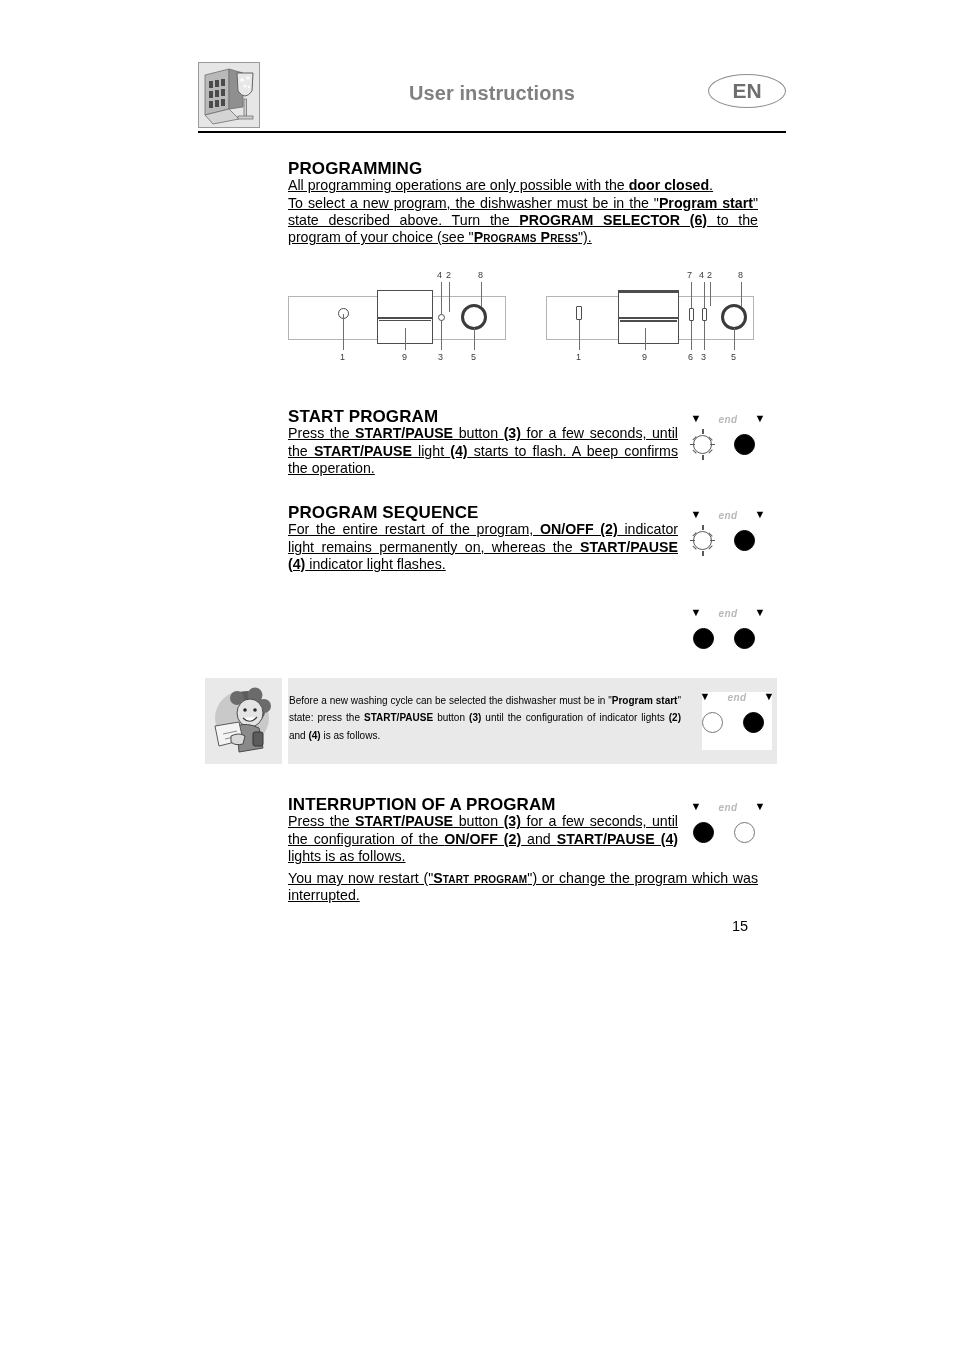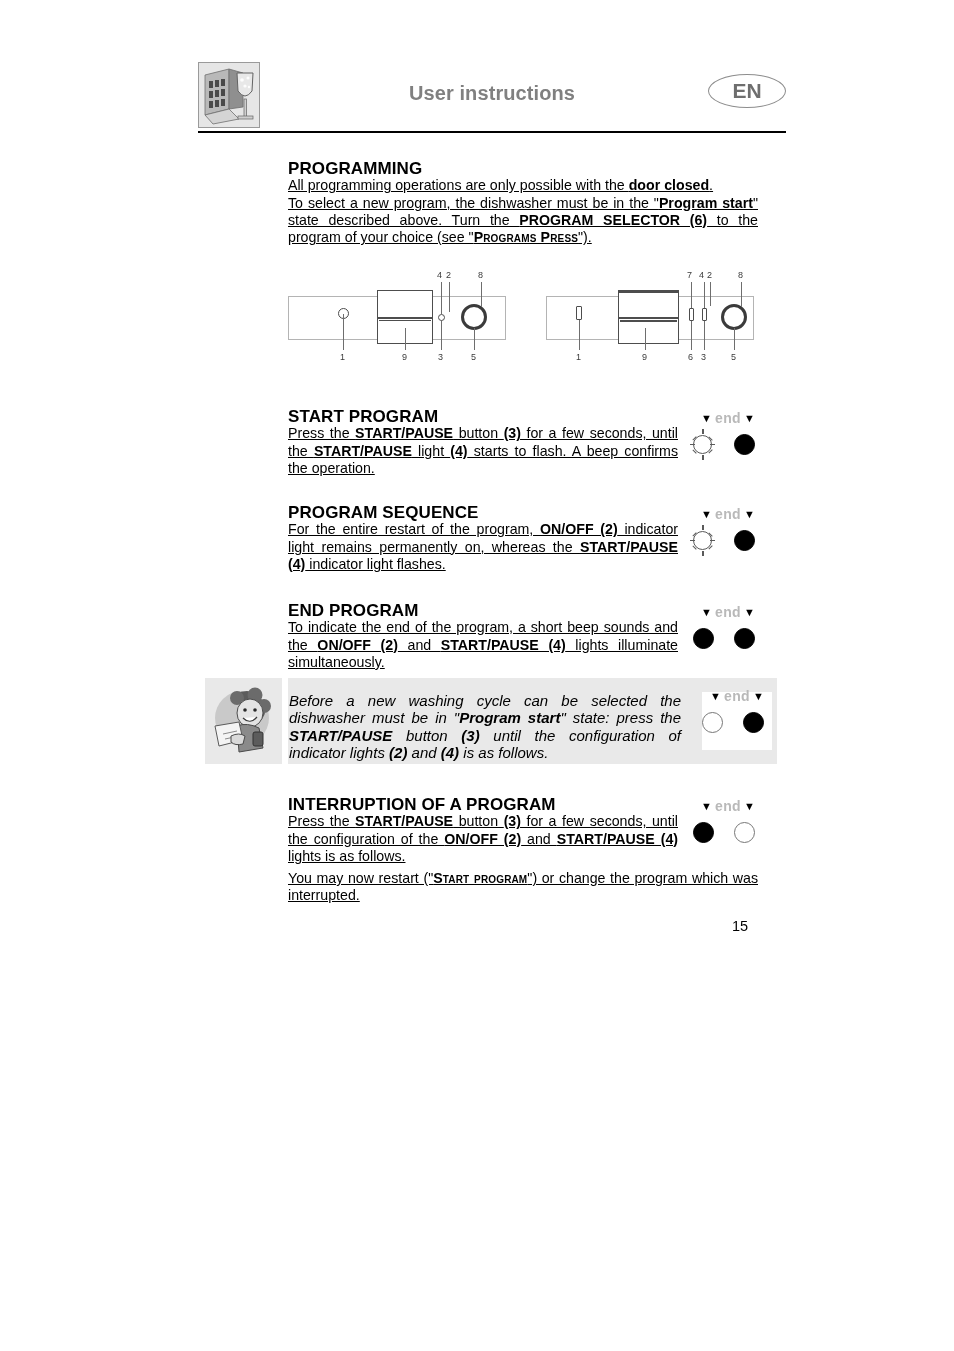--- a/index.html
+++ b/index.html
@@ -173,25 +173,26 @@
     font-size: 11px;
     line-height: 13px;
     white-space: nowrap;
   }
   .endlabel .tri {
     font-size: 11px;
     color: #000;
     vertical-align: 1px;
   }
   .endlabel .endtxt {
-    font-size: 14px;
+    font-size: 10px;
+    font-style: italic;
     font-weight: bold;
     color: #b9b9b9;
     letter-spacing: 0.4px;
-    margin: 0 3px;
+    margin: 0 17px;
   }
   .led {
     position: absolute;
     top: 22px;
     width: 21px;
     height: 21px;
     border-radius: 50%;
     box-sizing: border-box;
   }
   .led-left  { left: 7px; }
@@ -232,23 +233,22 @@
     top: 0;
     width: 489px;
     height: 86px;
     background: #e9e9e9;
   }
   .note-text {
     position: absolute;
     left: 84px;
     top: 14px;
     width: 392px;
-    font-size: 15px;
+    font-size: 10px;
     line-height: 17.3px;
-    font-style: italic;
     text-align: justify;
   }
   .note-leds-bg {
     position: absolute;
     left: 497px;
     top: 14px;
     width: 70px;
     height: 58px;
     background: #ffffff;
   }
@@ -423,24 +423,20 @@
       <span class="ray" style="left:-4px; top:7.8px; width:5px; height:1.4px;"></span>
       <span class="ray" style="left:16px; top:7.8px; width:5px; height:1.4px;"></span>
       <span class="ray" style="left:0px; top:-0.5px; transform:rotate(45deg);"></span>
       <span class="ray" style="left:16px; top:-0.5px; transform:rotate(-45deg);"></span>
       <span class="ray" style="left:0px; top:12.5px; transform:rotate(-45deg);"></span>
       <span class="ray" style="left:16px; top:12.5px; transform:rotate(45deg);"></span>
     </div>
     <div class="led on led-right"></div>
   </div>
 
-  <div class="block" style="left:288px; top:602px; width:390px;">
-    <h2>END PROGRAM</h2>
-    <p><span>To indicate the end of the program, a short beep sounds and the </span><b>ON/OFF (2)</b><span> and </span><b>START/PAUSE (4)</b><span> lights illuminate simultaneously.</span></p>
-  </div>
 
   <div class="leds" style="left:686px; top:606px;">
     <div class="endlabel">
       <span class="tri">▼</span><span class="endtxt">end</span><span class="tri">▼</span>
     </div>
     <div class="led on led-left"></div>
     <div class="led on led-right"></div>
   </div>
 
   <div class="note">

